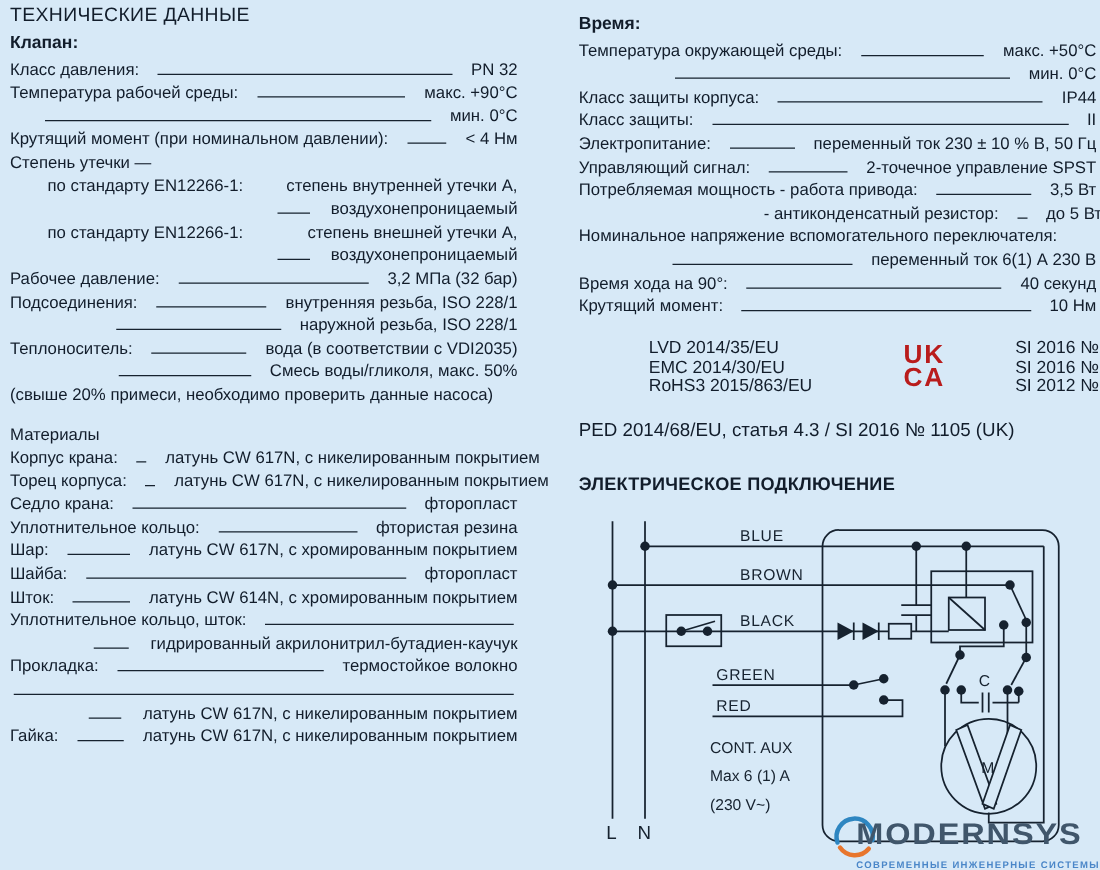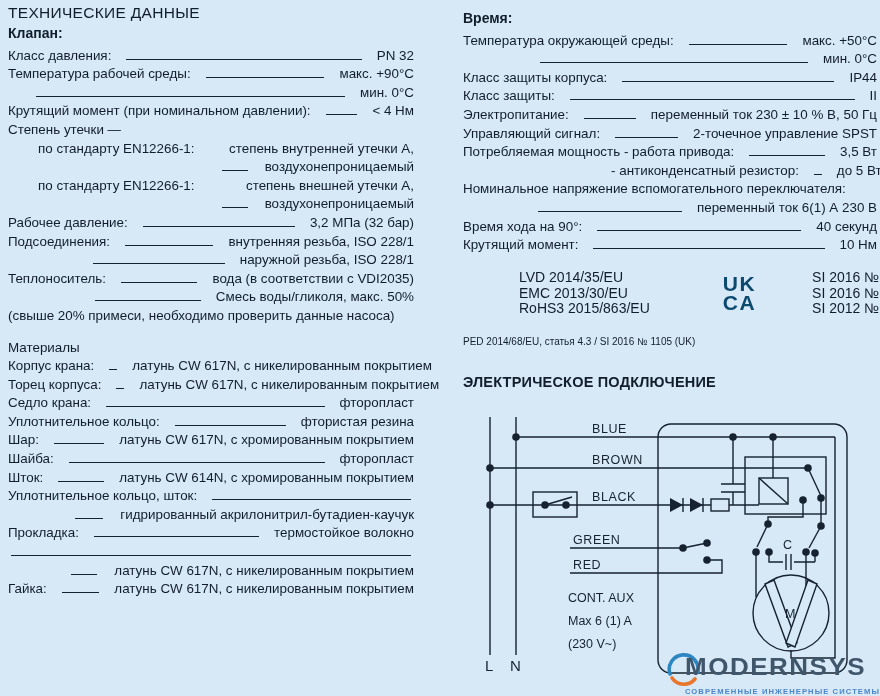--- a/index.html
+++ b/index.html
@@ -18,22 +18,22 @@
   .spec-row{display:flex;align-items:flex-end;height:18.6px;font-size:13.4px;gap:12px;}
   .spec-row.right{justify-content:flex-end;text-align:center;}
   .lbl,.val{white-space:nowrap;}
   .fill{flex:1 1 auto;min-width:8px;border-bottom:1.4px solid #16222f;margin:0 3px 3px 3px;}
   .gapsp{flex:1 1 auto;}
   .pre{border-bottom:1.4px solid #16222f;margin:0 5px 3px 0;}
   .ind{flex:0 0 auto;}
   
   .cert-row{display:flex;align-items:center;margin-top:15px;height:52px;gap:46px;}
   .cert-lines{margin-left:10px;font-size:14px;line-height:15.6px;padding-top:1px;white-space:nowrap;}
-  .ukca{margin-left:27px;font-size:21px;font-weight:bold;line-height:19.5px;letter-spacing:1.5px;color:#0c4a6e;}
-  .ped-line{margin-top:17px;font-size:10px;}
+  .ukca{margin-left:27px;font-size:21px;font-weight:bold;line-height:19.5px;letter-spacing:1.5px;color:#b91c1c;}
+  .ped-line{margin-top:17px;font-size:15px;}
   .wiring-heading{margin-top:27px;font-size:14.5px;font-weight:bold;letter-spacing:.2px;}
   
   #diagram{position:absolute;left:450px;top:405px;width:430px;height:291px;}
   #diagram text{font-family:"Liberation Sans",sans-serif;fill:#16222f;}
   .wire-label{font-size:12.5px;letter-spacing:.6px;}
   .aux-label{font-size:12.5px;}
   .ln-label{font-size:15px;}
   
   #logo{position:absolute;left:660px;top:651px;width:220px;height:51px;z-index:5;}
   #logo .wordmark{position:absolute;left:25px;top:2px;font-size:26px;font-weight:bold;letter-spacing:1.5px;color:#40566b;transform:scaleY(.92);transform-origin:top left;white-space:nowrap;}
@@ -249,21 +249,21 @@
     </div>
 
   <div class="cert-row">
     <svg width="62" height="46" viewBox="0 0 62 46">
       <path d="M27.4,36.6 A15.8,15.8 0 1 1 27.4,9.4" fill="none" stroke="#0e1621" stroke-width="8.6"></path>
       <path d="M54.4,36.6 A15.8,15.8 0 1 1 54.4,9.4" fill="none" stroke="#0e1621" stroke-width="8.6"></path>
       <path d="M46,23 H56" fill="none" stroke="#0e1621" stroke-width="8.6"></path>
     </svg>
     <div class="cert-lines">
       <div>LVD 2014/35/EU</div>
-      <div>EMC 2013/30/EU</div>
+      <div>EMC 2014/30/EU</div>
       <div>RoHS3 2015/863/EU</div>
     </div>
     <div class="ukca">
       <div>UK</div>
       <div>CA</div>
     </div>
     <div class="cert-lines">
       <div>SI 2016 № 1101</div>
       <div>SI 2016 № 1091</div>
       <div>SI 2012 № 3032</div>

